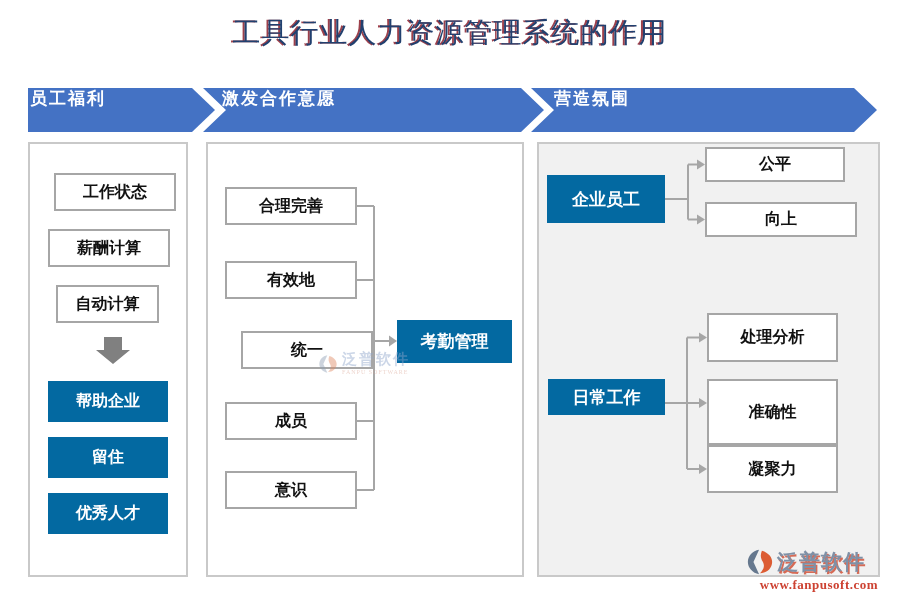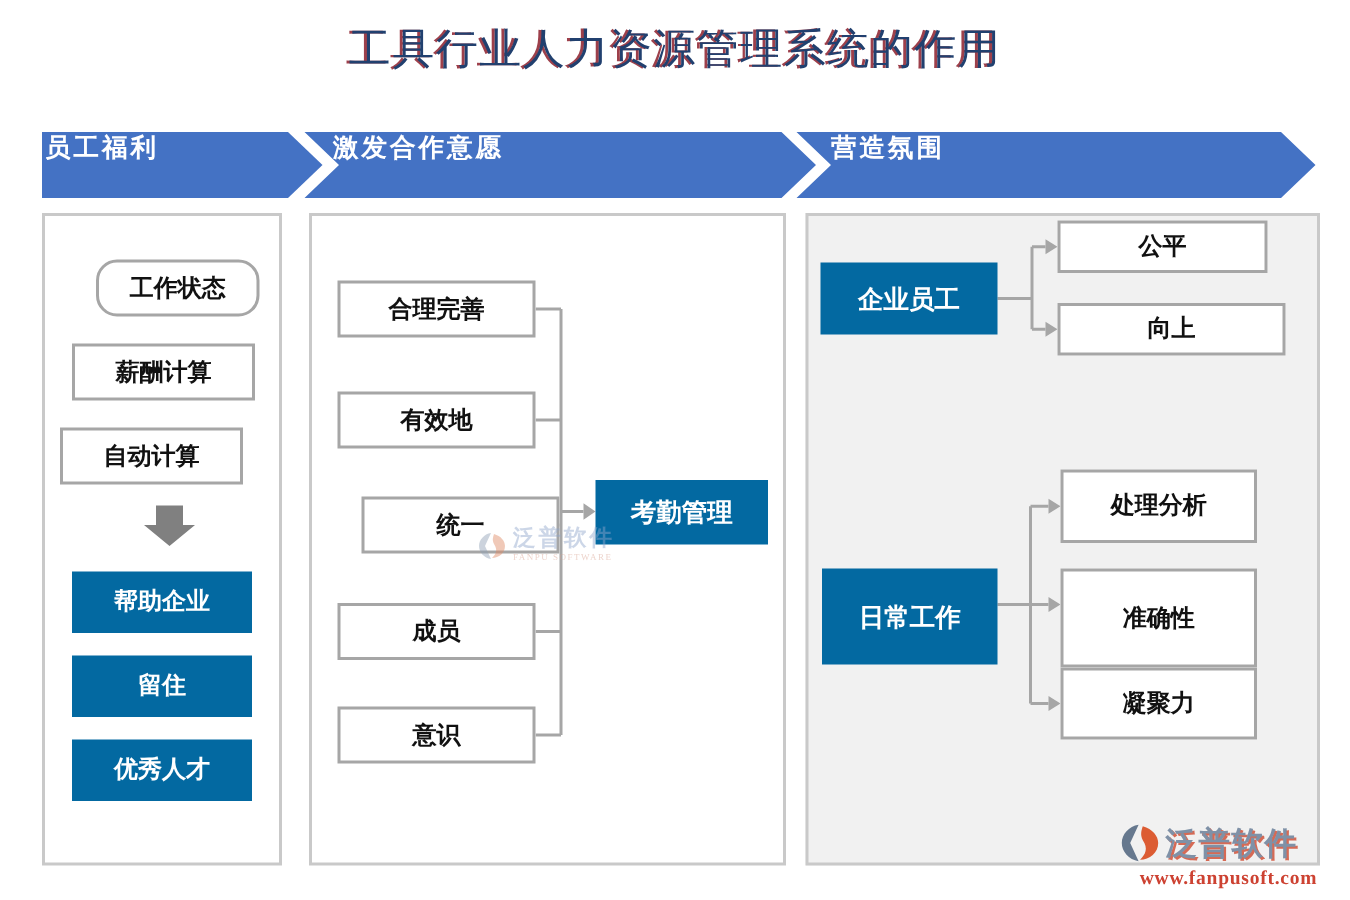--- a/index.html
+++ b/index.html
@@ -78,39 +78,39 @@
     </g>
     <path d="M699,332.5 L699,342.5 L707,337.5 Z" fill="#a6a6a6"></path>
     <path d="M699,398 L699,408 L707,403 Z" fill="#a6a6a6"></path>
     <path d="M699,464 L699,474 L707,469 Z" fill="#a6a6a6"></path>
   </svg>
 
   <div class="banner-label" style="left:30px;width:162px;">员工福利</div>
   <div class="banner-label" style="left:222px;width:300px;">激发合作意愿</div>
   <div class="banner-label" style="left:554px;width:300px;">营造氛围</div>
 
-  <div class="box white" style="left:64px;top:173px;width:109px;height:38px;border-radius:14px;">工作状态</div>
+  <div class="box white" style="left:54px;top:173px;width:122px;height:38px;">工作状态</div>
   <div class="box white" style="left:48px;top:229px;width:122px;height:38px;">薪酬计算</div>
-  <div class="box white" style="left:40px;top:285px;width:122px;height:38px;">自动计算</div>
+  <div class="box white" style="left:56px;top:285px;width:103px;height:38px;">自动计算</div>
   <div class="box blue" style="left:48px;top:381px;width:120px;height:41px;">帮助企业</div>
   <div class="box blue" style="left:48px;top:437px;width:120px;height:41px;">留住</div>
   <div class="box blue" style="left:48px;top:493px;width:120px;height:41px;">优秀人才</div>
 
   <div class="box white" style="left:225px;top:187px;width:132px;height:38px;">合理完善</div>
   <div class="box white" style="left:225px;top:261px;width:132px;height:38px;">有效地</div>
   <div class="box white" style="left:241px;top:331px;width:132px;height:38px;">统一</div>
   <div class="box white" style="left:225px;top:402px;width:132px;height:38px;">成员</div>
   <div class="box white" style="left:225px;top:471px;width:132px;height:38px;">意识</div>
   <div class="box blue" style="left:397px;top:320px;width:115px;height:43px;font-size:17px;">考勤管理</div>
 
   <div class="box blue" style="left:547px;top:175px;width:118px;height:48px;font-size:17px;">企业员工</div>
   <div class="box white" style="left:705px;top:147px;width:140px;height:35px;">公平</div>
   <div class="box white" style="left:705px;top:202px;width:152px;height:35px;">向上</div>
 
-  <div class="box blue" style="left:548px;top:379px;width:117px;height:64px;font-size:17px;">日常工作</div>
+  <div class="box blue" style="left:548px;top:379px;width:117px;height:36px;font-size:17px;">日常工作</div>
   <div class="box white" style="left:707px;top:313px;width:131px;height:49px;">处理分析</div>
   <div class="box white" style="left:707px;top:379px;width:131px;height:66px;">准确性</div>
   <div class="box white" style="left:707px;top:445px;width:131px;height:48px;">凝聚力</div>
 
   <div class="watermark">
     <svg width="20" height="20" viewBox="0 0 30 30">
       <path d="M14,2 C7,3 2,9 2,15 C2,21 7,27 14,28 L8,15 Z" fill="#8fa0b5"></path>
       <path d="M17,3 C24,5 28,10 28,15 C28,22 22,27 15,27 C19,23 21,19 17,13 C15,9 16,6 17,3 Z" fill="#e08a64"></path>
     </svg>
     <div class="wm-text">

